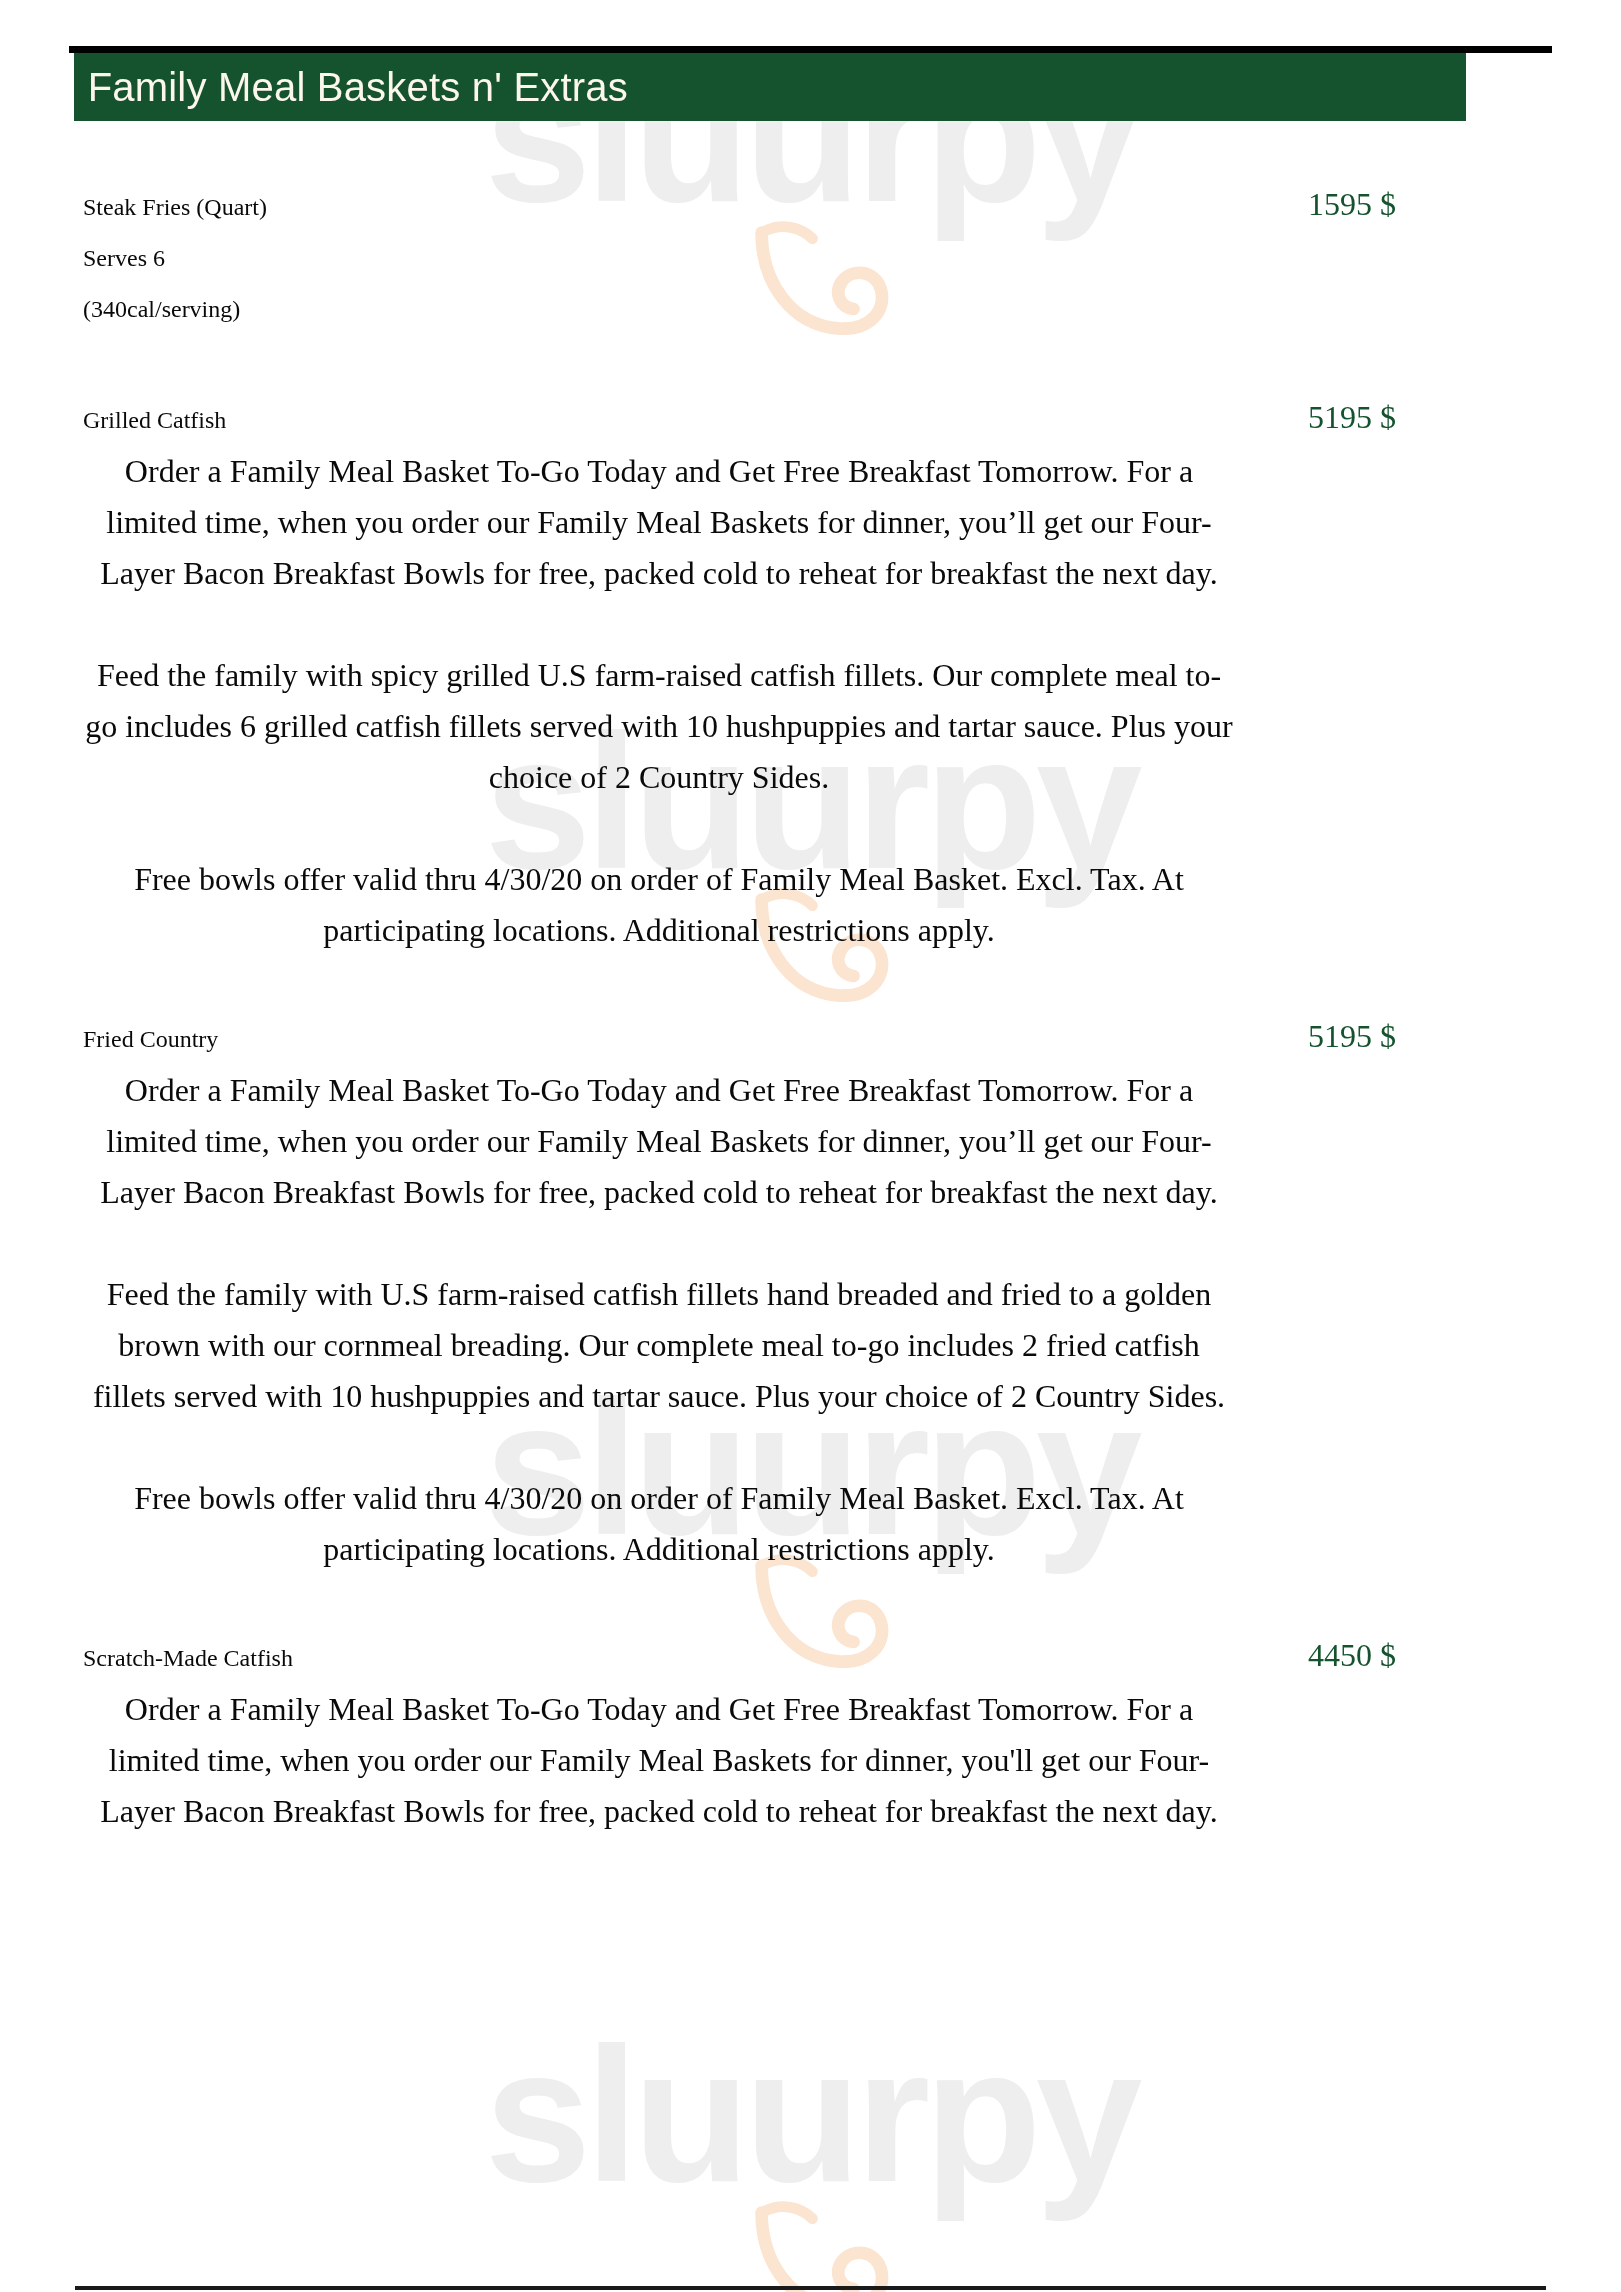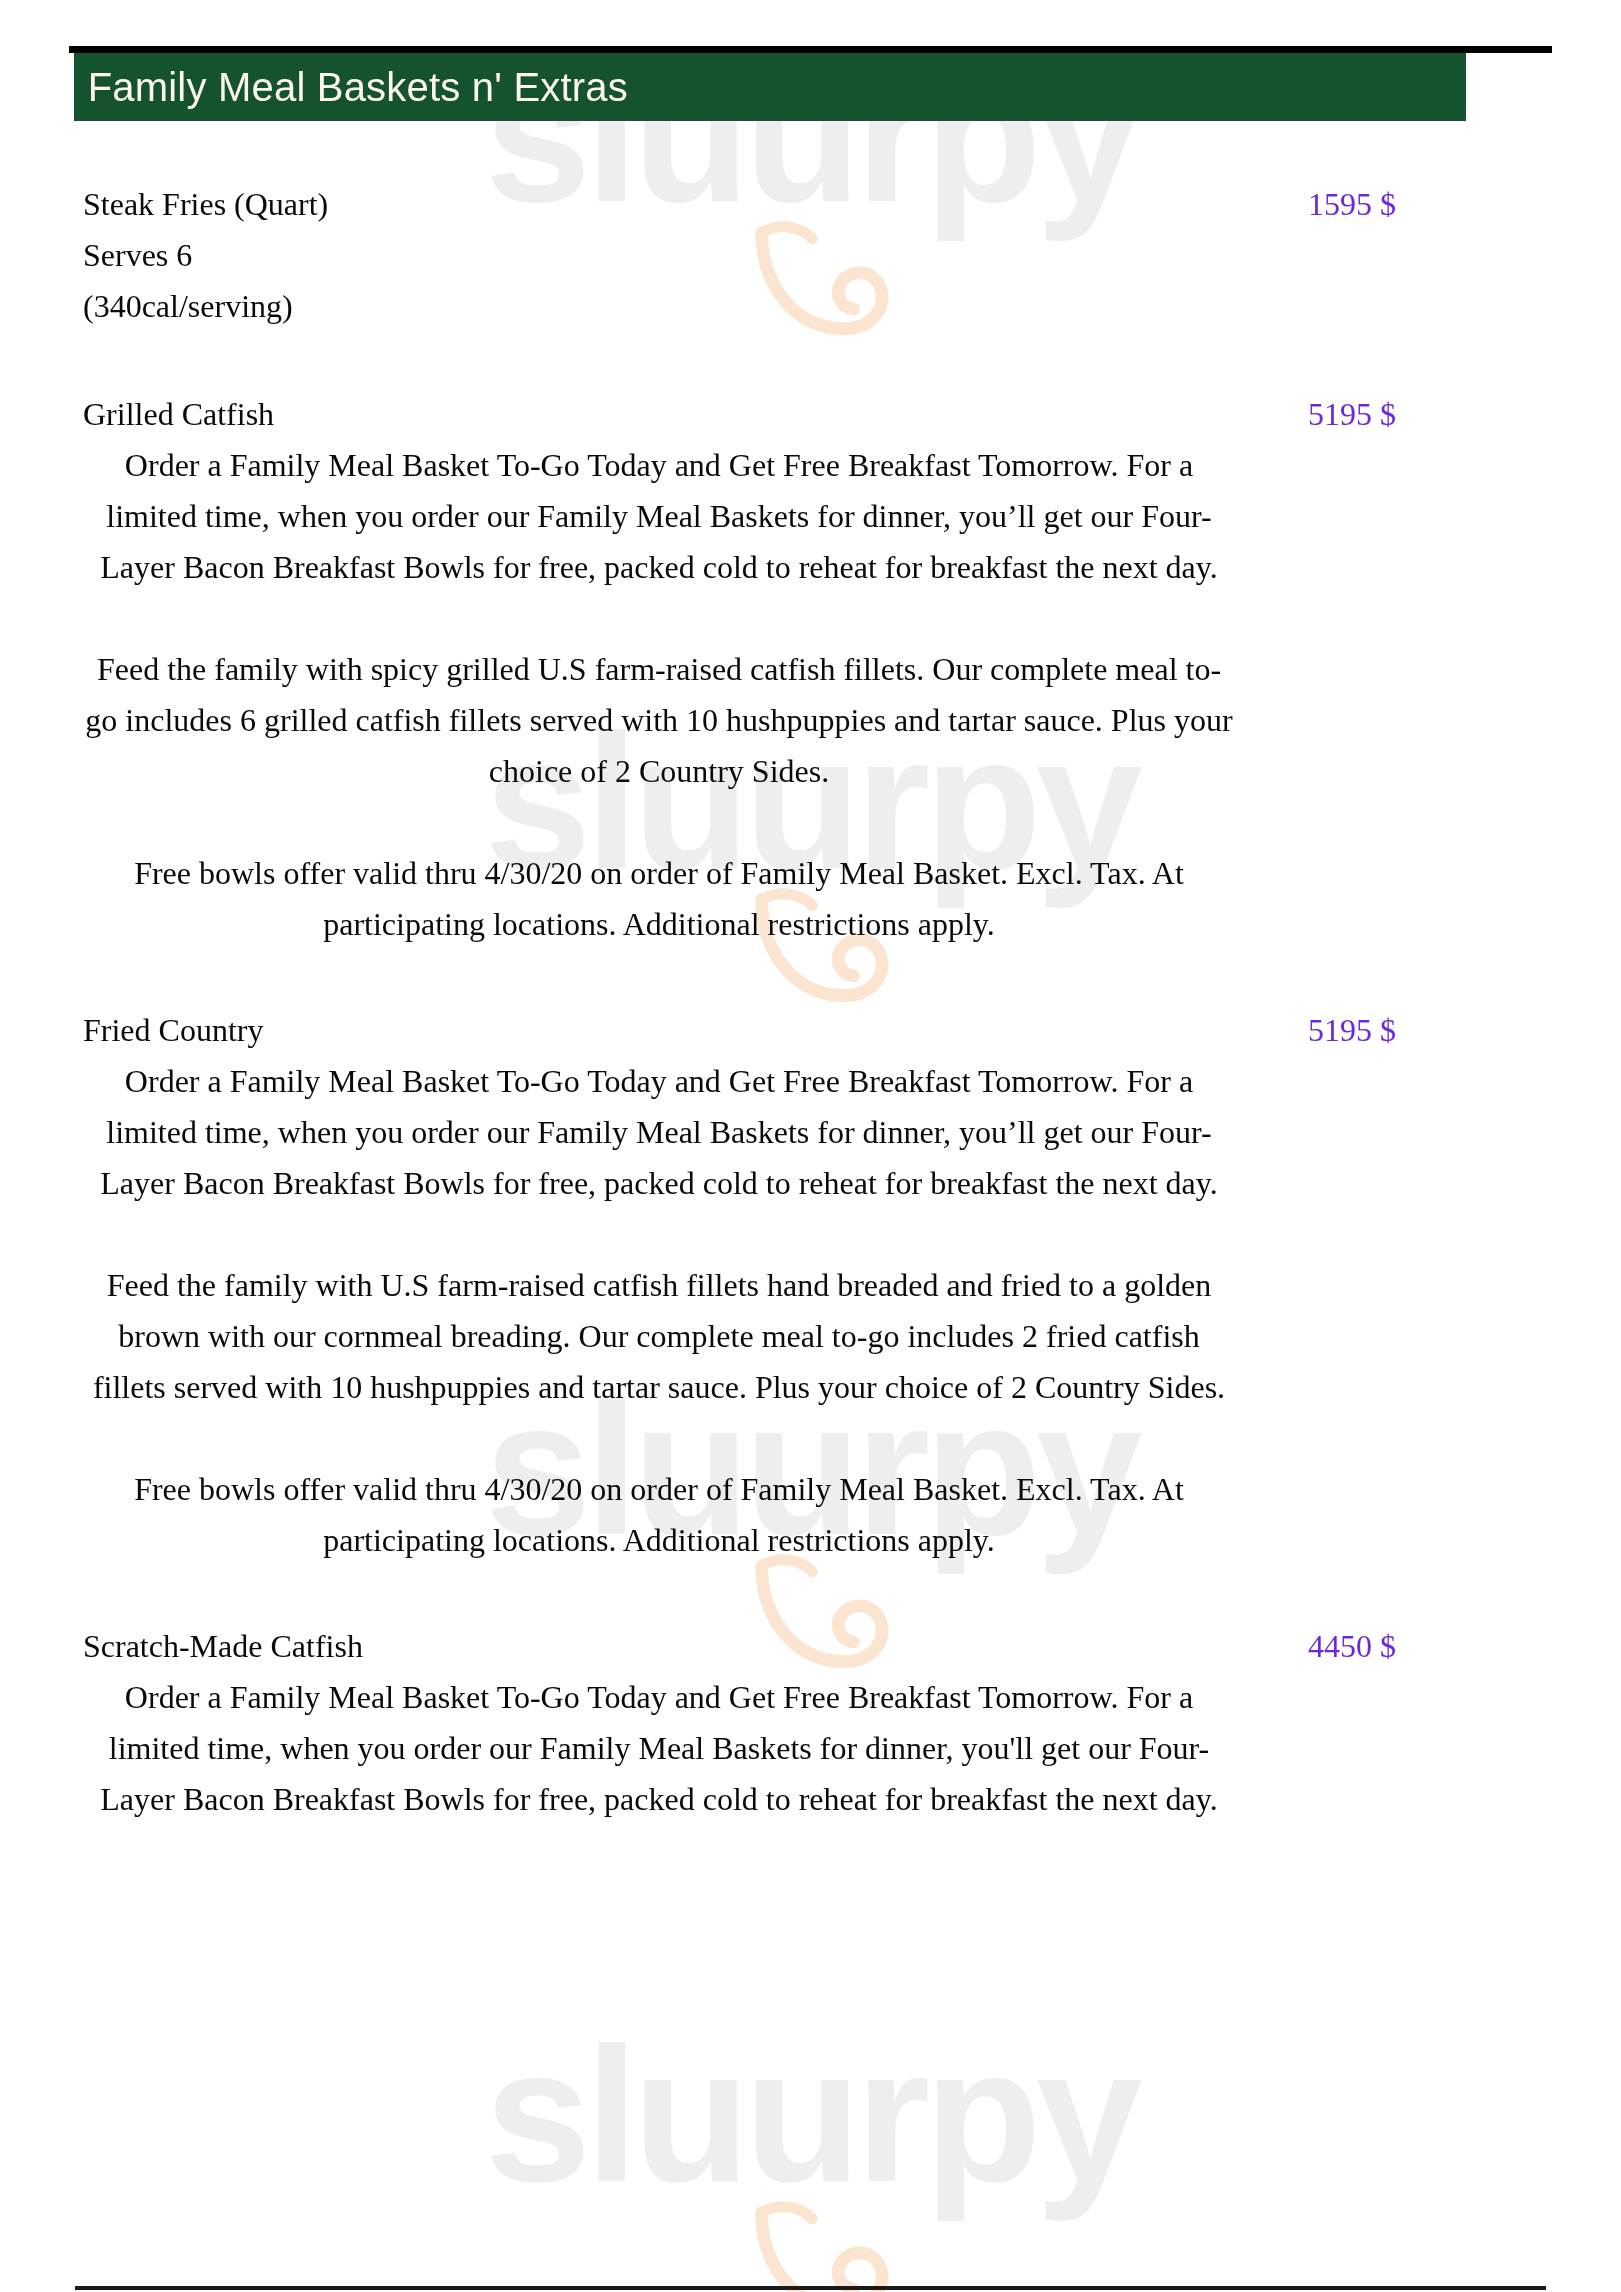--- a/index.html
+++ b/index.html
@@ -93,29 +93,29 @@
   .menu-item {
     position: relative;
     margin-bottom: 55px;
   }
   .item-head {
     display: flex;
     justify-content: space-between;
     align-items: baseline;
   }
   .item-name {
-    font-size: 32px;
+    font-size: 24px;
     line-height: 51px;
     color: #0a0a0a;
     white-space: pre-line;
   }
   .item-price {
     font-size: 32px;
     line-height: 51px;
-    color: #6d28d9;
+    color: #14532d;
     white-space: nowrap;
     padding-left: 39px;
     text-align: left;
   }
   .item-desc {
     width: 1152px;
     font-size: 32px;
     line-height: 51px;
     color: #0a0a0a;
     text-align: center;

